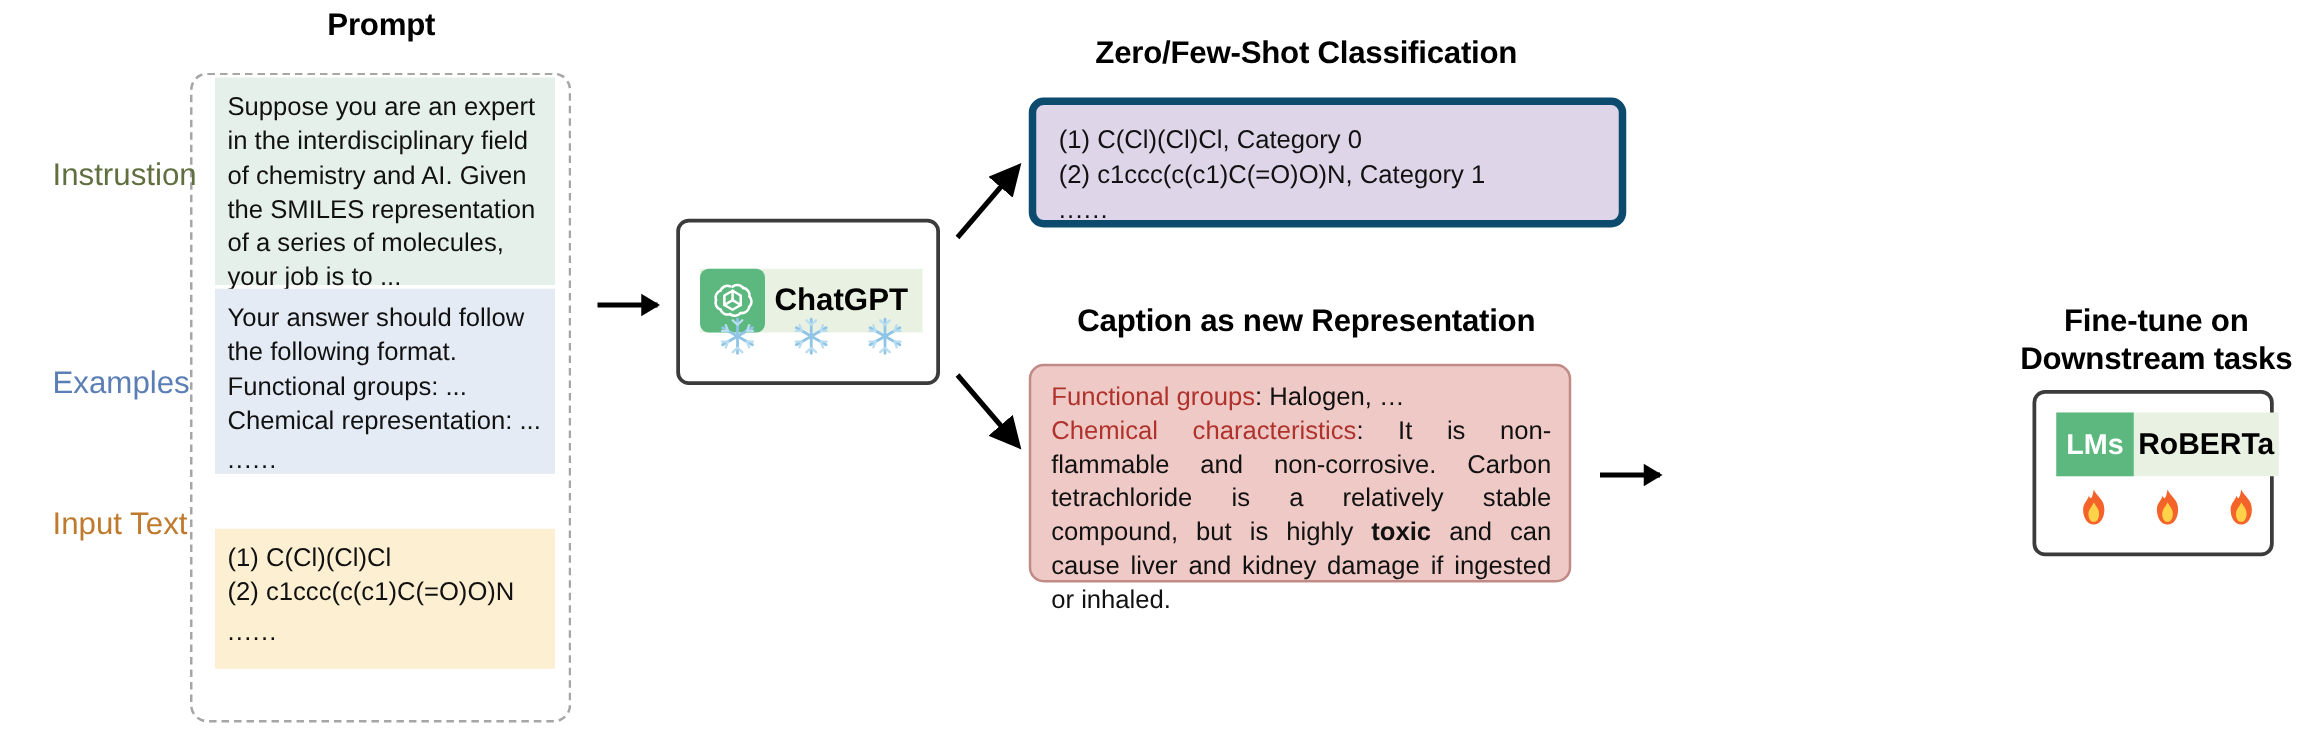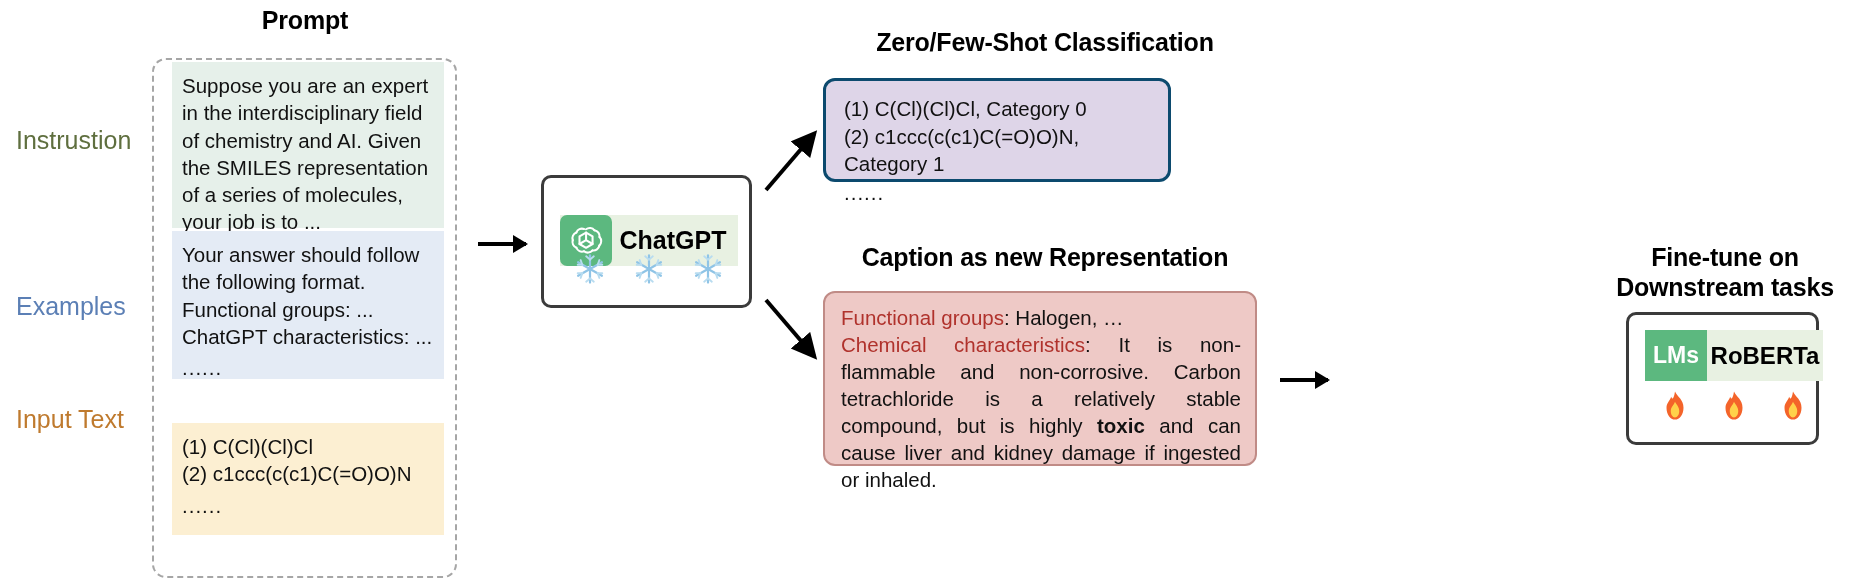--- a/index.html
+++ b/index.html
@@ -49,20 +49,21 @@
   #block-examples    { top: 231px; height: 148px; background: #e4ebf5; }
   #block-input       { top: 382px; height: 112px; background: #fcefd2; margin-top: 41px; }
 
   .prompt-block .dots { display: block; margin-top: 4px; letter-spacing: 1px; }
 
   .side-label {
     position: absolute;
     font-size: 25px;
     text-align: left;
     white-space: nowrap;
+    margin-left: 26px;
   }
   #label-instruction { left: 16px; top: 126px; color: #5f6f3f; }
   #label-examples    { left: 16px; top: 292px; color: #5b7fb5; }
   #label-input       { left: 16px; top: 405px; color: #bf7a2e; }
 
   
   .arrow-h {
     position: absolute;
     height: 4px;
     background: #000;
@@ -119,23 +120,23 @@
     justify-content: space-around;
     align-items: center;
   }
   .snowflake { width: 34px; height: 34px; }
 
   
   #zfs-title { left: 830px; top: 28px; width: 430px; }
 
   #zfs-box {
     left: 823px; top: 78px;
-    width: 348px; height: 104px;
+    width: 478px; height: 104px;
     background: #ded5e8;
-    border: 3px solid #0c4a6e;
+    border: 6px solid #0c4a6e;
     border-radius: 12px;
     padding: 14px 0 0 18px;
     font-size: 20.5px;
     line-height: 1.35;
     color: #111;
   }
   #zfs-box .dots { display: block; margin-top: 1px; letter-spacing: 1px; }
 
   
   #cap-title { left: 830px; top: 243px; width: 430px; }
@@ -207,21 +208,21 @@
 <div class="side-label" id="label-examples">Examples</div>
 <div class="side-label" id="label-input">Input Text</div>
 
 <div class="prompt-block" id="block-instruction">
   <span>Suppose you are an expert in the interdisciplinary field of chemistry and AI. Given the SMILES representation of a series of molecules, your job is to ...</span>
 </div>
 
 <div class="prompt-block" id="block-examples">
   <div>Your answer should follow the following format.</div>
   <div>Functional groups: ...</div>
-  <div>ChatGPT characteristics: ...</div>
+  <div>Chemical representation: ...</div>
   <span class="dots">......</span>
 </div>
 
 <div class="prompt-block" id="block-input">
   <div>(1) C(Cl)(Cl)Cl</div>
   <div>(2) c1ccc(c(c1)C(=O)O)N</div>
   <span class="dots">......</span>
 </div>
 
 <div class="arrow-h" id="arrow-prompt-to-gpt"></div>

